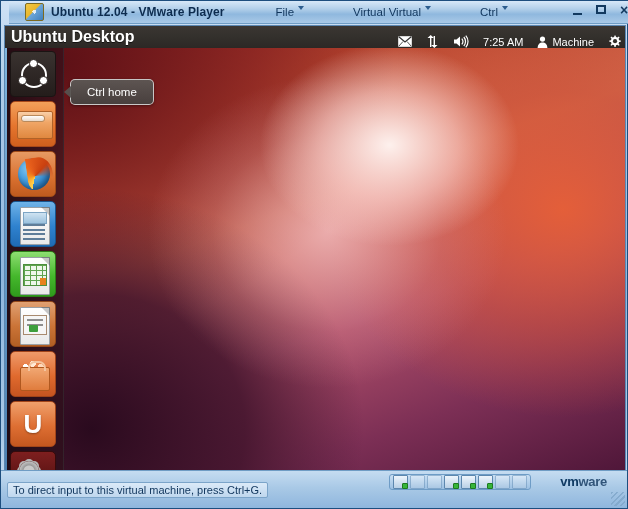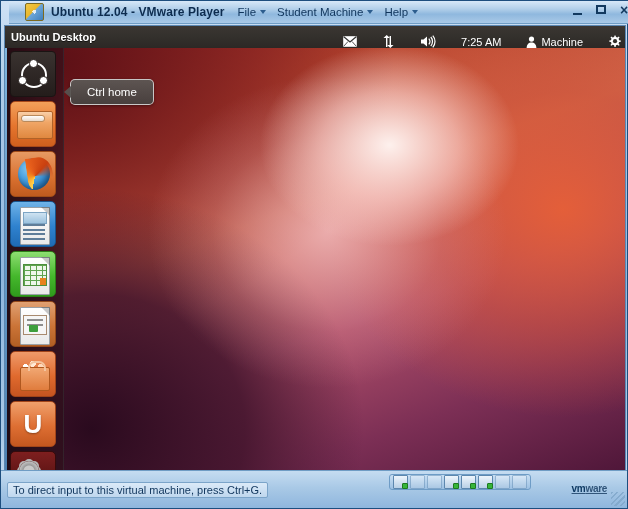--- a/index.html
+++ b/index.html
@@ -50,25 +50,26 @@
     color: #0d2c4f;
     letter-spacing: 0.1px;
     white-space: nowrap;
   }
   .menubar {
     display: flex; align-items: center;
     margin-left: 12px;
     gap: 9px;
   }
   .menu-item {
-    display: flex; align-items: center; gap: 4px;
+    display: flex; align-items: flex-start; gap: 4px;
     font-size: 11.5px;
     color: #10355c;
     white-space: nowrap;
     padding: 1px 1px;
+    margin-left: 38px;
   }
   .caret-down {
     width: 0; height: 0;
     border-left: 3.5px solid transparent;
     border-right: 3.5px solid transparent;
     border-top: 4px solid #2c5d8e;
   }
   .win-buttons {
     position: absolute; right: 4px; top: 2px;
     display: flex; align-items: center; gap: 9px;
@@ -117,30 +118,30 @@
 
   
   .ubuntu-panel {
     position: absolute; left: 0; top: 0;
     width: 100%; height: 22px;
     background: linear-gradient(180deg, #3b3632 0%, #33302c 50%, #2c2825 100%);
     display: flex; align-items: center;
     color: #ffffff;
   }
   .panel-title {
-    font-size: 11px; font-weight: bold;
+    font-size: 16px; font-weight: bold;
     color: #ffffff;
     margin-left: 6px;
     text-shadow: 0 1px 0 rgba(0,0,0,0.6);
     white-space: nowrap;
   }
   .panel-right {
     position: absolute; right: 4px; top: 0;
     height: 31px;
-    display: flex; align-items: center; gap: 25px;
+    display: flex; align-items: center; gap: 14px;
   }
   .ind { display:flex; align-items:center; }
   .ind-text {
     font-size: 11px; color: #ffffff;
     white-space: nowrap;
   }
   .ind-user { gap: 4px; }
 
   
   .launcher {
@@ -397,25 +398,24 @@
     background: linear-gradient(180deg,#eef5fc,#b9d0e6);
     border: 1px solid #5d87ae;
   }
   .dev.on::after {
     content:""; position:absolute; right:-1px; bottom:-1px;
     width:4px; height:4px; background:#37b53a;
     border:1px solid #1d7a20; border-radius:1px;
   }
   .dev.dim { opacity: 0.45; }
   .vmware-logo {
-    position:absolute; right: 20px; top: 12px;
-    font-size: 10px; font-weight: bold;
+    position:absolute; right: 20px; top: 3px;
+    font-size: 13px; font-weight: bold;
     letter-spacing: -0.3px;
     color: #31557a;
-    text-decoration: underline;
   }
   .vmware-logo b { color:#0f3a63; }
   .grip {
     position:absolute; right: 2px; bottom: 2px;
     width: 14px; height: 14px;
     background:
       repeating-linear-gradient(135deg, #7fa6c9 0 1.5px, transparent 1.5px 4px);
     opacity: 0.8;
   }
 </style>
@@ -427,25 +427,25 @@
   <div class="titlebar">
     <div class="app-icon"></div>
     <div class="win-title">Ubuntu 12.04 - VMware Player</div>
 
     <div class="menubar">
       <div class="menu-item">
         <span>File</span>
         <span class="caret-down"></span>
       </div>
       <div class="menu-item">
-        <span>Student Machine</span>
+        <span>Virtual Virtual</span>
         <span class="caret-down"></span>
       </div>
       <div class="menu-item">
-        <span>Help</span>
+        <span>Ctrl</span>
         <span class="caret-down"></span>
       </div>
     </div>
 
     <div class="win-buttons">
       <div class="wb wb-min"></div>
       <div class="wb wb-max"></div>
       <div class="wb wb-close">×</div>
     </div>
   </div>

